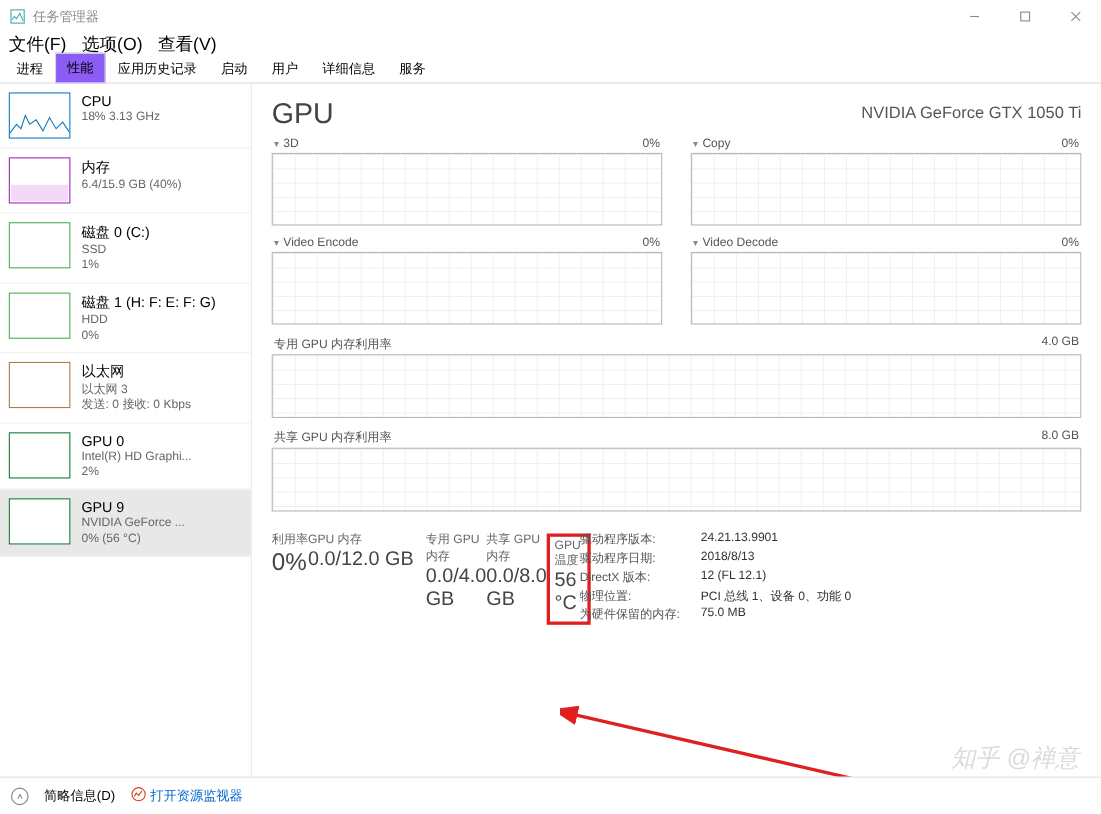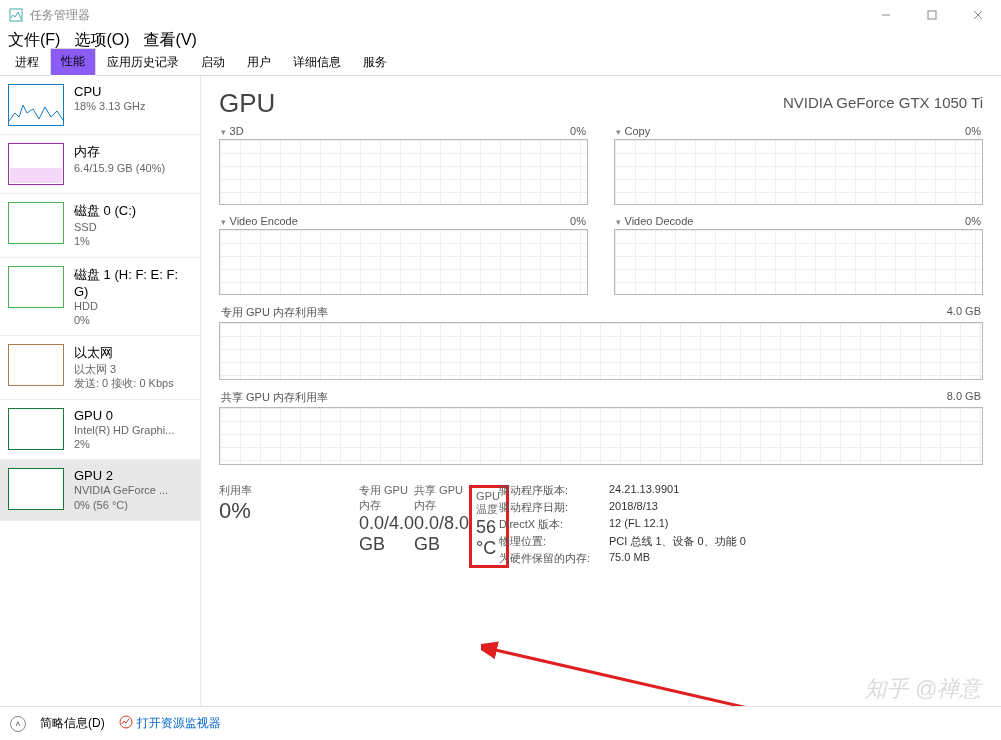--- a/index.html
+++ b/index.html
@@ -8,21 +8,21 @@
 .titlebar .icon { width: 16px; height: 16px; margin-right: 6px; display:flex; align-items:center; justify-content:center;}
 .titlebar .title { font-size: 12px; color: #888; flex: 0 0 auto; }
 .titlebar .spacer { flex: 1; }
 .winbtn { width: 46px; height: 30px; display: flex; align-items: center; justify-content: center; color: #888; }
 .menubar { height: 20px; display: flex; align-items: center; padding-left: 8px; gap: 14px; color: #000; font-size: 16px; }
 .menubar span { color: #000; }
 .tabsbar { height: 26px; display: flex; align-items: flex-end; border-bottom: 1px solid #d8d8d8; background: #fff; padding-left: 4px; }
 .tab { padding: 4px 10px 5px 10px; font-size: 12px; border: 1px solid transparent; border-bottom: none; position: relative; top: 1px; }
 .tab.active { border-color: #d8d8d8; background: #8b5cf6; border-bottom: 1px solid #fff; }
 .content { flex: 1; display: flex; overflow: hidden; }
-.sidebar { width: 201px; border-right: 1px solid #e8e8e8; overflow-y: auto; background: #fff; }
+.sidebar { width: 229px; border-right: 1px solid #e8e8e8; overflow-y: auto; background: #fff; }
 .side-item { display: flex; padding: 8px 8px 8px 8px; border-bottom: 1px solid #f0f0f0; gap: 10px; }
 .side-item.selected { background: #e8e8e8; }
 .thumb { width: 56px; height: 42px; border: 1px solid #117dbb; background: #fff; flex-shrink: 0; position: relative; overflow:hidden;}
 .thumb.mem { border-color: #9b2fae; }
 .thumb.disk { border-color: #4caf50; }
 .thumb.eth { border-color: #a97c50; }
 .thumb.gpu { border-color: #167c3a; }
 .side-meta .t { font-size: 13px; color: #000; }
 .side-meta .s { font-size: 11px; color: #666; line-height: 1.3; white-space: nowrap; overflow: hidden; text-overflow: ellipsis; max-width: 125px; }
 .main { flex: 1; padding: 12px 18px 0 18px; display: flex; flex-direction: column; overflow: hidden; }
@@ -154,21 +154,21 @@
       <div class="thumb gpu"></div>
       <div class="side-meta">
           <div class="t">GPU 0</div>
           <div class="s">Intel(R) HD Graphi...</div>
           <div class="s">2%</div>
         </div>
     </div>
     <div class="side-item selected">
       <div class="thumb gpu"></div>
       <div class="side-meta">
-          <div class="t">GPU 2</div>
+          <div class="t">GPU 9</div>
           <div class="s">NVIDIA GeForce ...</div>
           <div class="s">0% (56 °C)</div>
         </div>
     </div>
   </div>
 
   <div class="main" style="position:relative;">
     <div class="main-header">
       <h1>GPU</h1>
       <div class="devname">NVIDIA GeForce GTX 1050 Ti</div>
@@ -220,20 +220,24 @@
           <span>8.0 GB</span>
         </div>
       <div class="chart"></div>
     </div>
 
     <div class="stats">
       <div class="stat-col1">
         <div class="stat-block">
             <div class="stat-lbl">利用率</div>
             <div class="stat-val big">0%</div>
+          </div>
+        <div class="stat-block">
+            <div class="stat-lbl">GPU 内存</div>
+            <div class="stat-val">0.0/12.0 GB</div>
           </div>
       </div>
       <div class="stat-col2">
         <div class="stat-block">
             <div class="stat-lbl">专用 GPU 内存</div>
             <div class="stat-val">0.0/4.0 GB</div>
           </div>
         <div class="stat-block">
             <div class="stat-lbl">共享 GPU 内存</div>
             <div class="stat-val">0.0/8.0 GB</div>

